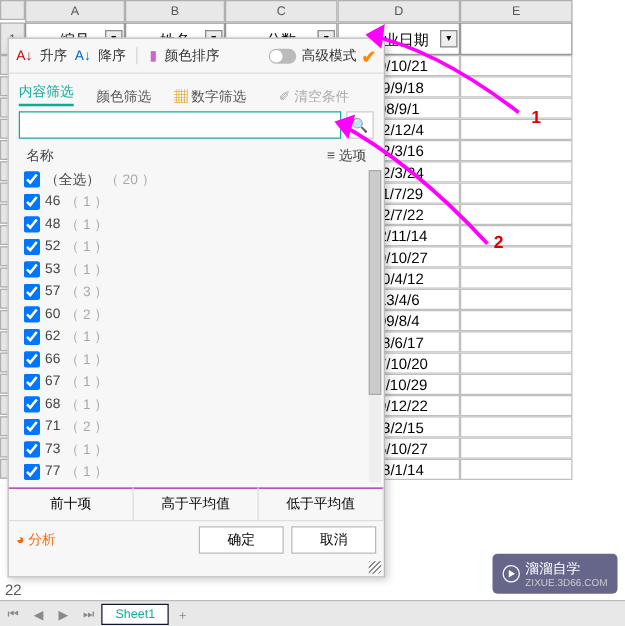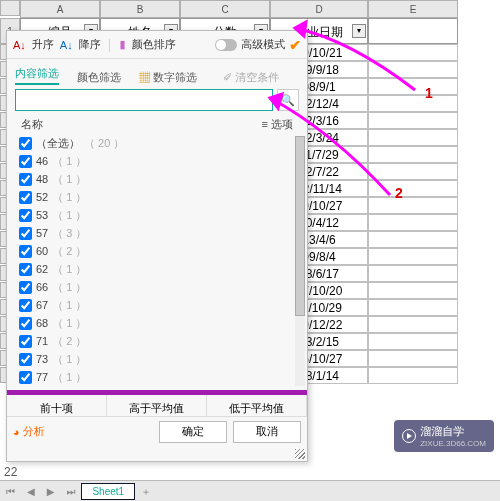--- a/index.html
+++ b/index.html
@@ -28,37 +28,37 @@
 .search-row input { flex: 1; height: 22px; border: 1px solid #1a9; padding: 0 4px; font-size: 11px; }
 .search-ic { width: 22px; height: 22px; border: 1px solid #ccc; display: flex; align-items: center; justify-content: center; color: #888; background: #fff; }
 .name-hdr { display: flex; justify-content: space-between; padding: 2px 14px 2px 14px; font-size: 11px; color: #444; }
 .list { height: 256px; overflow: hidden; padding: 0 6px 0 10px; position: relative; }
 .list-inner { }
 .opt { height: 18px; display: flex; align-items: center; gap: 4px; font-size: 11px; color: #444; }
 .opt input { margin-left: 2px; }
 .opt .cnt { color: #aaa; }
 .scroll-track { position: absolute; right: 2px; top: 2px; width: 10px; height: 250px; background: #eee; }
 .scroll-thumb { position: absolute; right: 2px; top: 2px; width: 10px; height: 180px; background: #ccc; border: 1px solid #aaa; }
-.stat-row { display: flex; border-top: 5px solid #a21caf; height: 26px; }
+.stat-row { display: flex; border-top: 1px solid #a21caf; height: 26px; align-items: flex-end; }
 .stat-row div { flex:1; text-align:center; line-height:26px; font-size:11px; border-right:1px solid #ddd; }
 .analyze-row { display:flex; align-items:center; height:30px; padding:0 6px; gap:6px; border-top:1px solid #ddd;}
 .analyze-row .an { color:#f60; font-size:11px; display:flex; align-items:center; gap:3px;text-align:center;}
 .analyze-row .an::before { content:'◕'; color:#f60; }
 .btn { width: 68px; height: 22px; border:1px solid #bbb; background:#fff; font-size:11px; }
 .analyze-row .btns { margin-left:auto; display:flex; gap:6px; }
 .resize { position:absolute; right:2px; bottom:2px; width:10px; height:10px; background:repeating-linear-gradient(135deg,#888,#888 1px,transparent 1px,transparent 3px);}
 .arrow { position: absolute; stroke: #f0f; stroke-width: 3; fill: none; }
 .arrow-head { fill: #f0f; }
 .anno { position: absolute; color: #d00; font-size: 14px; font-weight: bold; }
 .sheet-tabs { position:absolute; bottom:-1px; left:0; height:22px; display:flex; align-items:center; background:#e8e8e8; width:500px; font-size:10px; border-top:1px solid #bbb;}
 .sheet-tabs .nav { padding:0 6px; color:#888; }
 .sheet-tabs .tab { padding:2px 10px; background:#fff; border:1px solid #0f172a; color:#1a9; }
 .sheet-tabs .plus { padding:0 6px; color:#888; }
 .r22 { position:absolute; left:4px; bottom:22px; font-size:12px; color:#555;}
-.watermark { position:absolute; right:6px; bottom:49px; color:#fff; background:rgba(0,0,60,0.6); padding:4px 8px; border-radius:4px; font-size:11px; display:flex; align-items:center; gap:4px;}
+.watermark { position:absolute; right:6px; bottom:26px; color:#fff; background:rgba(0,0,60,0.6); padding:4px 8px; border-radius:4px; font-size:11px; display:flex; align-items:center; gap:4px;}
 .watermark .play { display:inline-block; width:14px; height:14px; border:1px solid #fff; border-radius:50%; position:relative;}
 .watermark .play::after { content:''; position:absolute; left:4px; top:3px; border-left:5px solid #fff; border-top:3px solid transparent; border-bottom:3px solid transparent;}
 .watermark .sub { font-size:8px; display:block; color:#ccc;}
 </style>
 </head>
 <body>
 
 <div class="grid">
   <div class="col-hdr-row">
     <span class="row-hdr"></span><span class="col-hdr colA">A</span><span class="col-hdr colB">B</span><span class="col-hdr colC">C</span><span class="col-hdr colD">D</span><span class="col-hdr colE">E</span>

